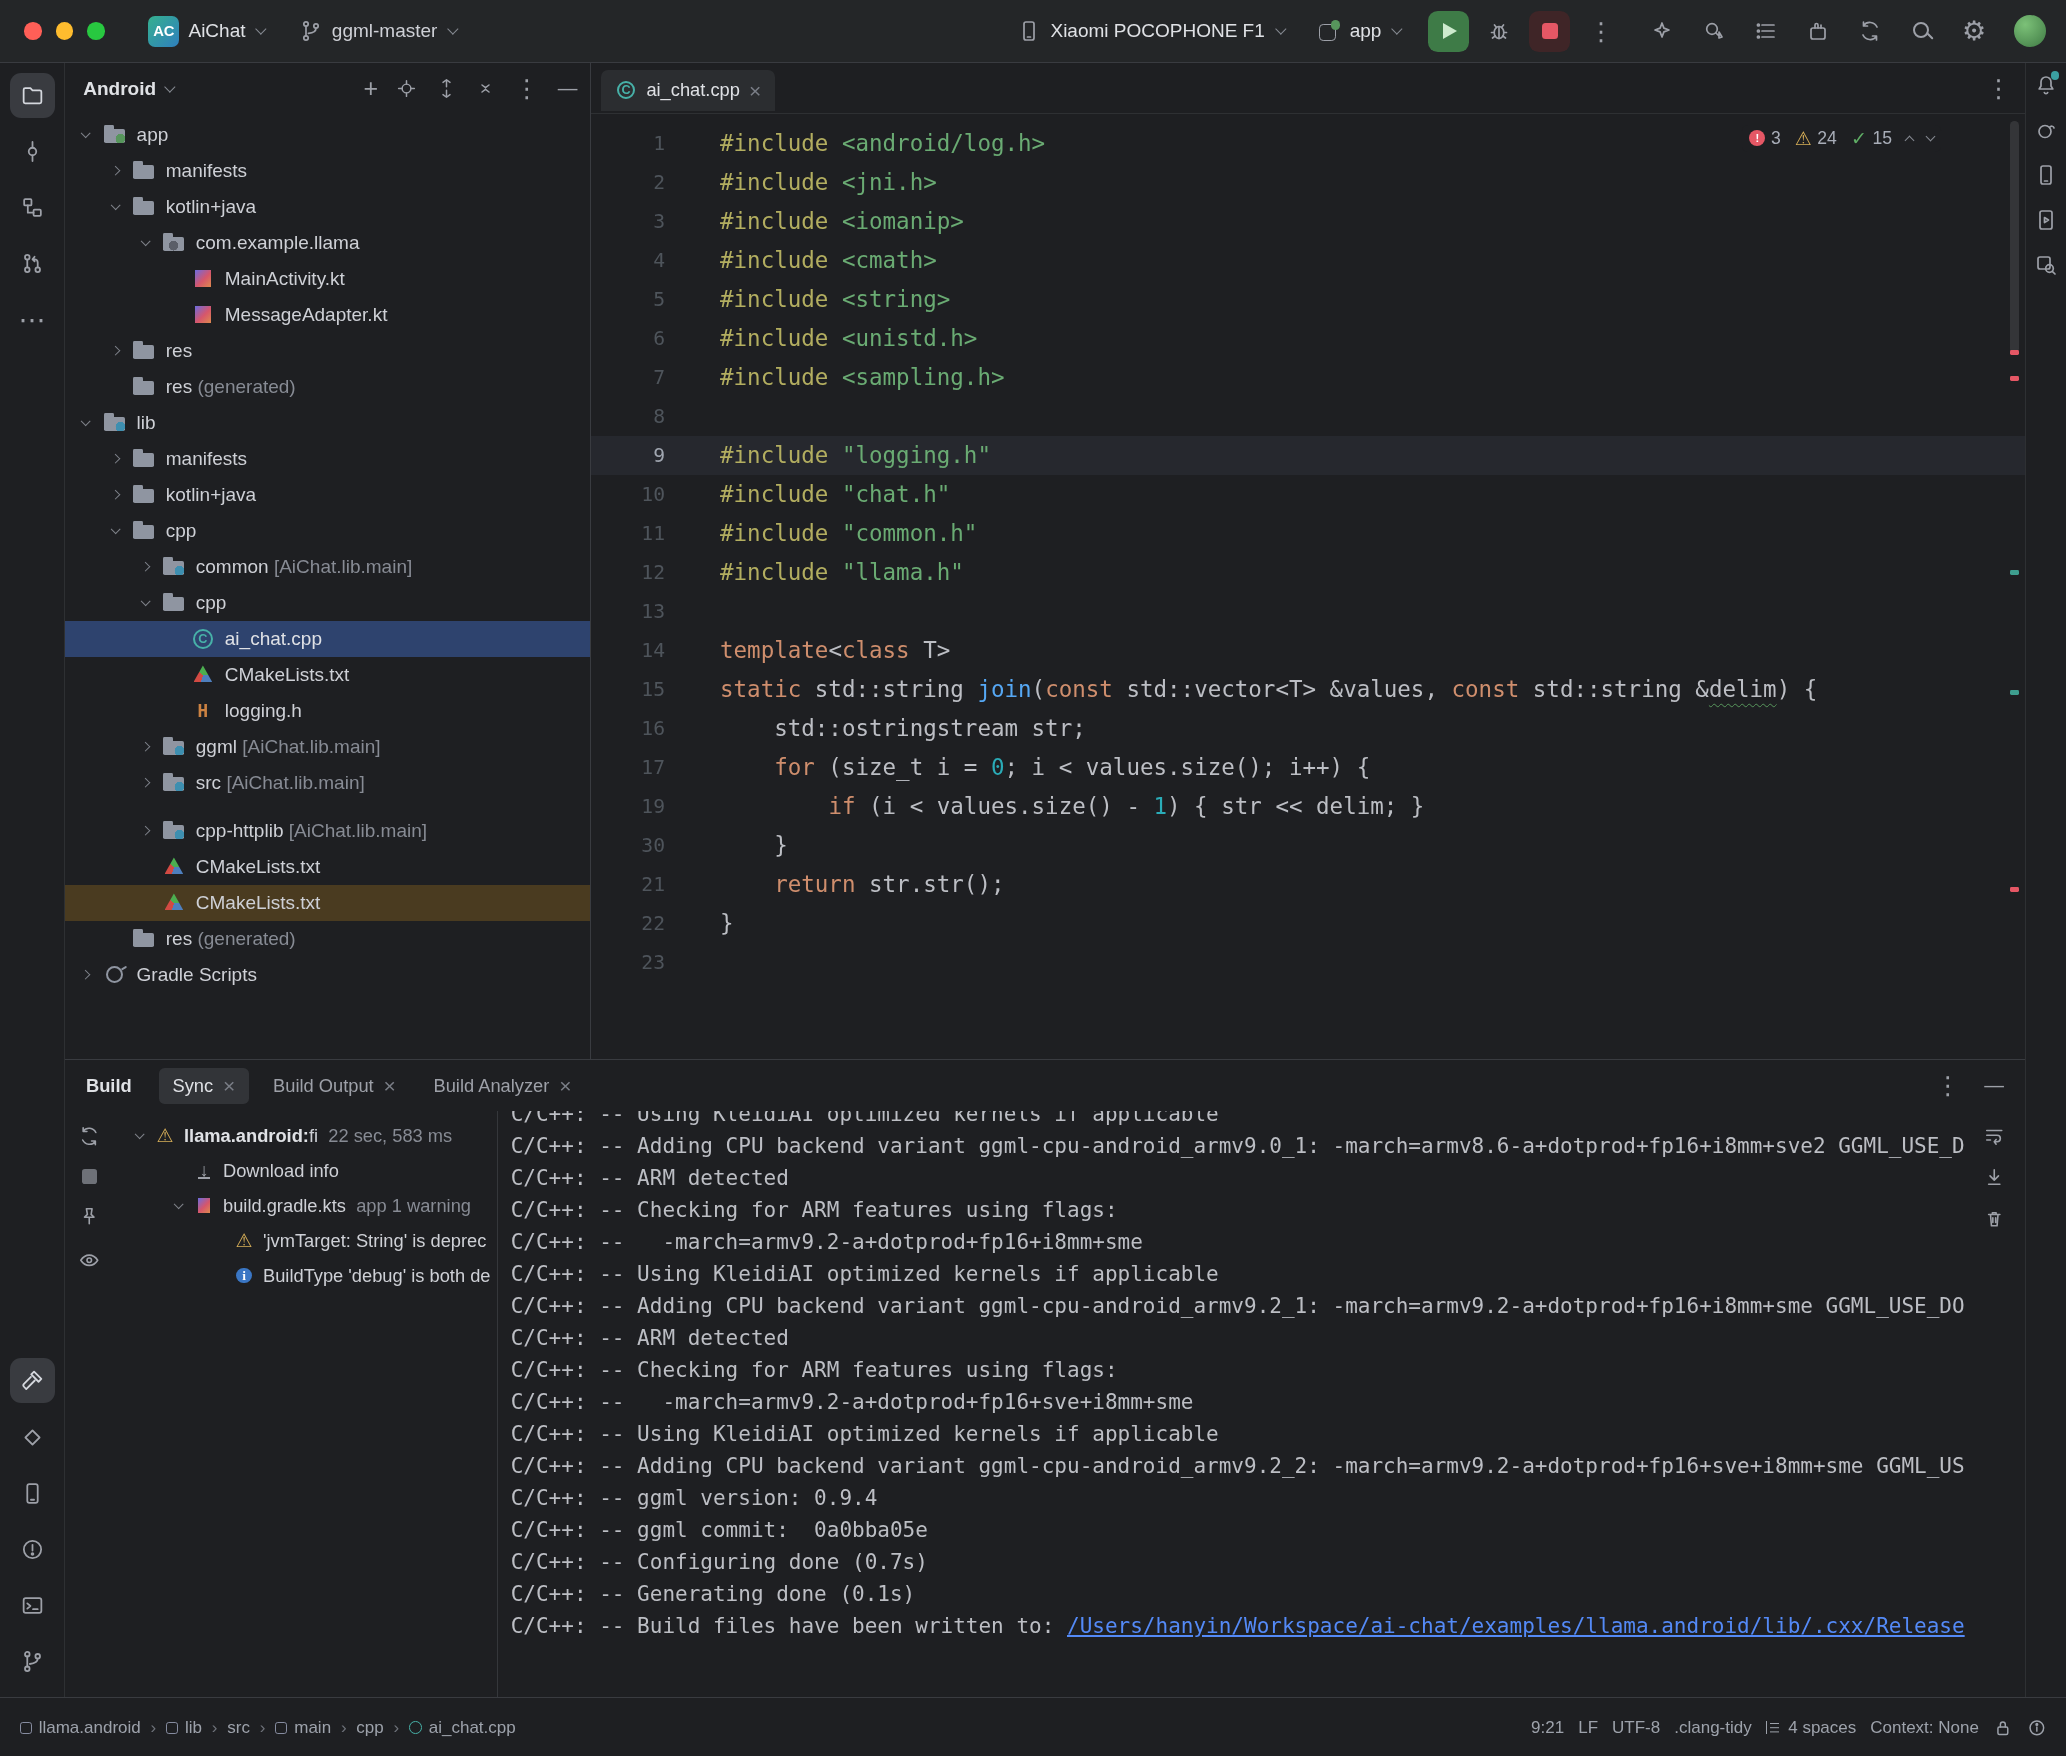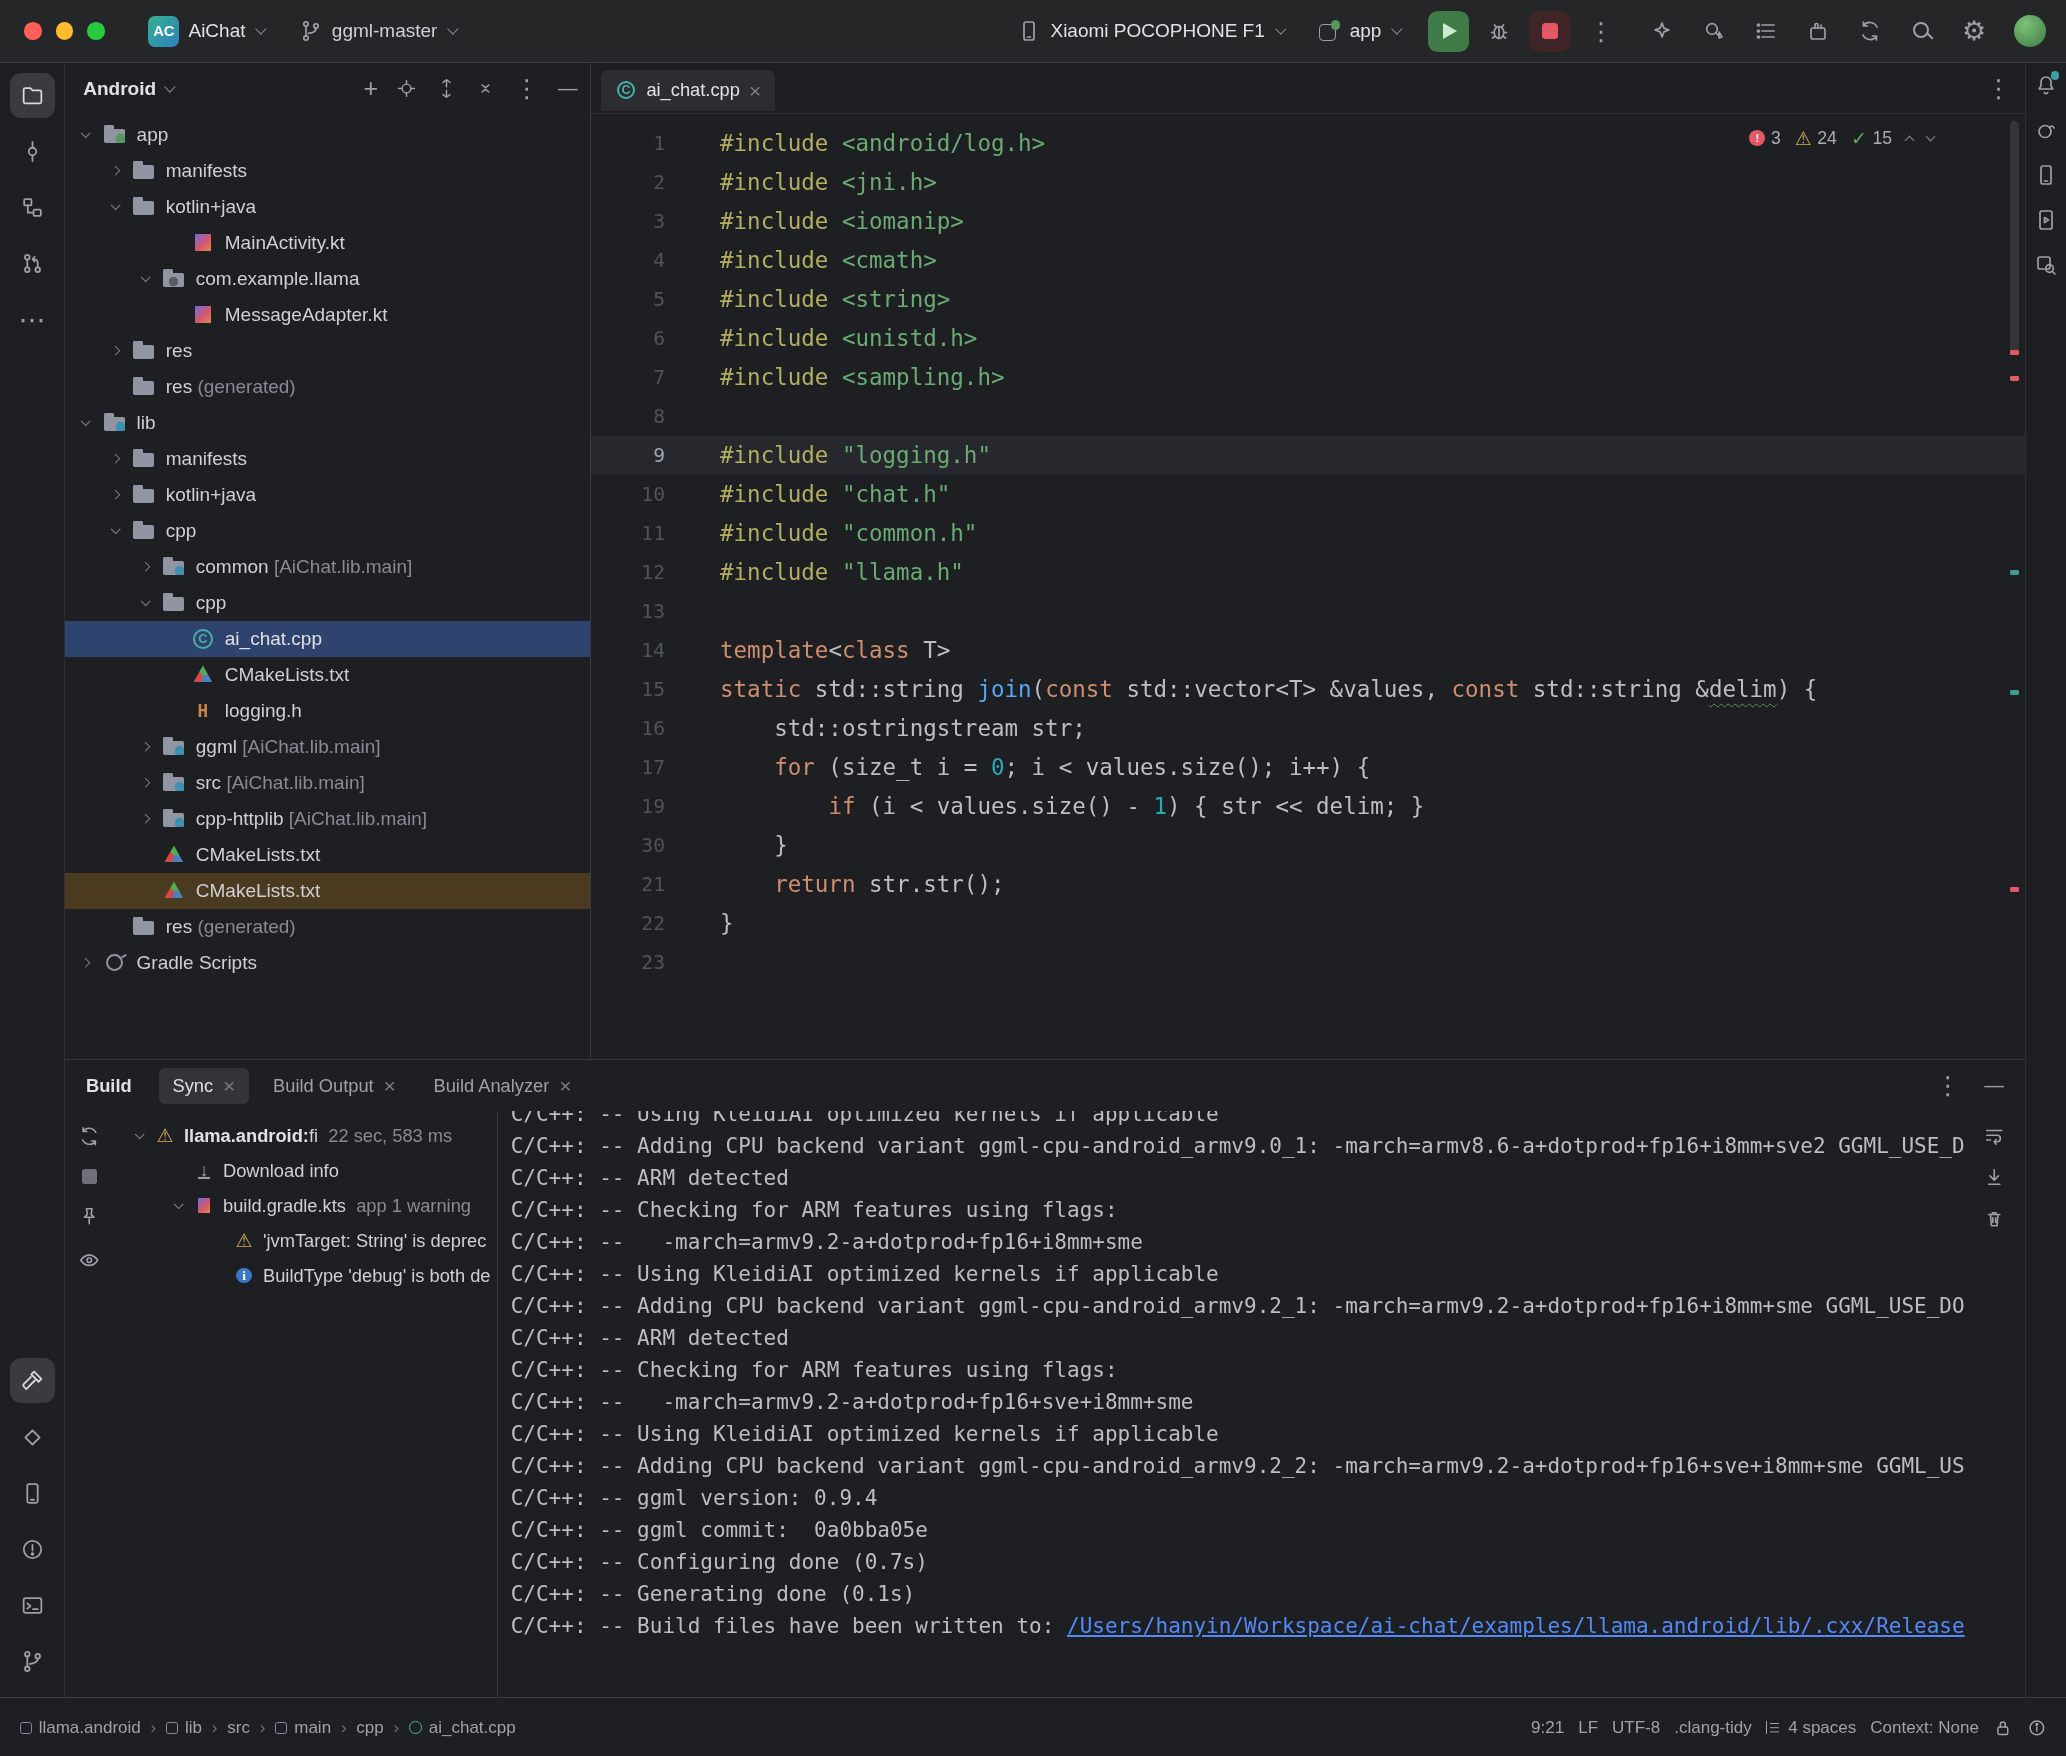--- a/index.html
+++ b/index.html
@@ -380,33 +380,33 @@
               <div class="trow" style="padding-left: 39px;">
                 <span class="tchev closed"></span>
                 <span class="ticon ic-folder"></span>
                 <span class="tlabel">manifests</span>
               </div>
               <div class="trow" style="padding-left: 39px;">
                 <span class="tchev open"></span>
                 <span class="ticon ic-folder"></span>
                 <span class="tlabel">kotlin+java</span>
               </div>
-              <div class="trow" style="padding-left: 98px;">
-                <span class="tchev none"></span>
-                <span class="ticon ic-kotlin"></span>
-                <span class="tlabel">MainActivity.kt</span>
-              </div>
               <div class="trow" style="padding-left: 69px;">
                 <span class="tchev open"></span>
                 <span class="ticon ic-package"></span>
                 <span class="tlabel">com.example.llama</span>
               </div>
               <div class="trow" style="padding-left: 98px;">
                 <span class="tchev none"></span>
                 <span class="ticon ic-kotlin"></span>
+                <span class="tlabel">MainActivity.kt</span>
+              </div>
+              <div class="trow" style="padding-left: 98px;">
+                <span class="tchev none"></span>
+                <span class="ticon ic-kotlin"></span>
                 <span class="tlabel">MessageAdapter.kt</span>
               </div>
               <div class="trow" style="padding-left: 39px;">
                 <span class="tchev closed"></span>
                 <span class="ticon ic-folder"></span>
                 <span class="tlabel">res</span>
               </div>
               <div class="trow" style="padding-left: 39px;">
                 <span class="tchev none"></span>
                 <span class="ticon ic-folder"></span>
@@ -464,21 +464,21 @@
                 <span class="ticon ic-folder-module"></span>
                 <span class="tlabel">ggml</span>
                 <span class="tmeta">&nbsp;[AiChat.lib.main]</span>
               </div>
               <div class="trow" style="padding-left: 69px;">
                 <span class="tchev closed"></span>
                 <span class="ticon ic-folder-module"></span>
                 <span class="tlabel">src</span>
                 <span class="tmeta">&nbsp;[AiChat.lib.main]</span>
               </div>
-              <div class="trow" style="padding-left: 69px;">
+              <div class="trow" style="padding-left: 69px; margin-top: 12px;">
                 <span class="tchev closed"></span>
                 <span class="ticon ic-folder-module"></span>
                 <span class="tlabel">cpp-httplib</span>
                 <span class="tmeta">&nbsp;[AiChat.lib.main]</span>
               </div>
               <div class="trow" style="padding-left: 69px;">
                 <span class="tchev none"></span>
                 <span class="ticon ic-cmake"></span>
                 <span class="tlabel">CMakeLists.txt</span>
               </div>

